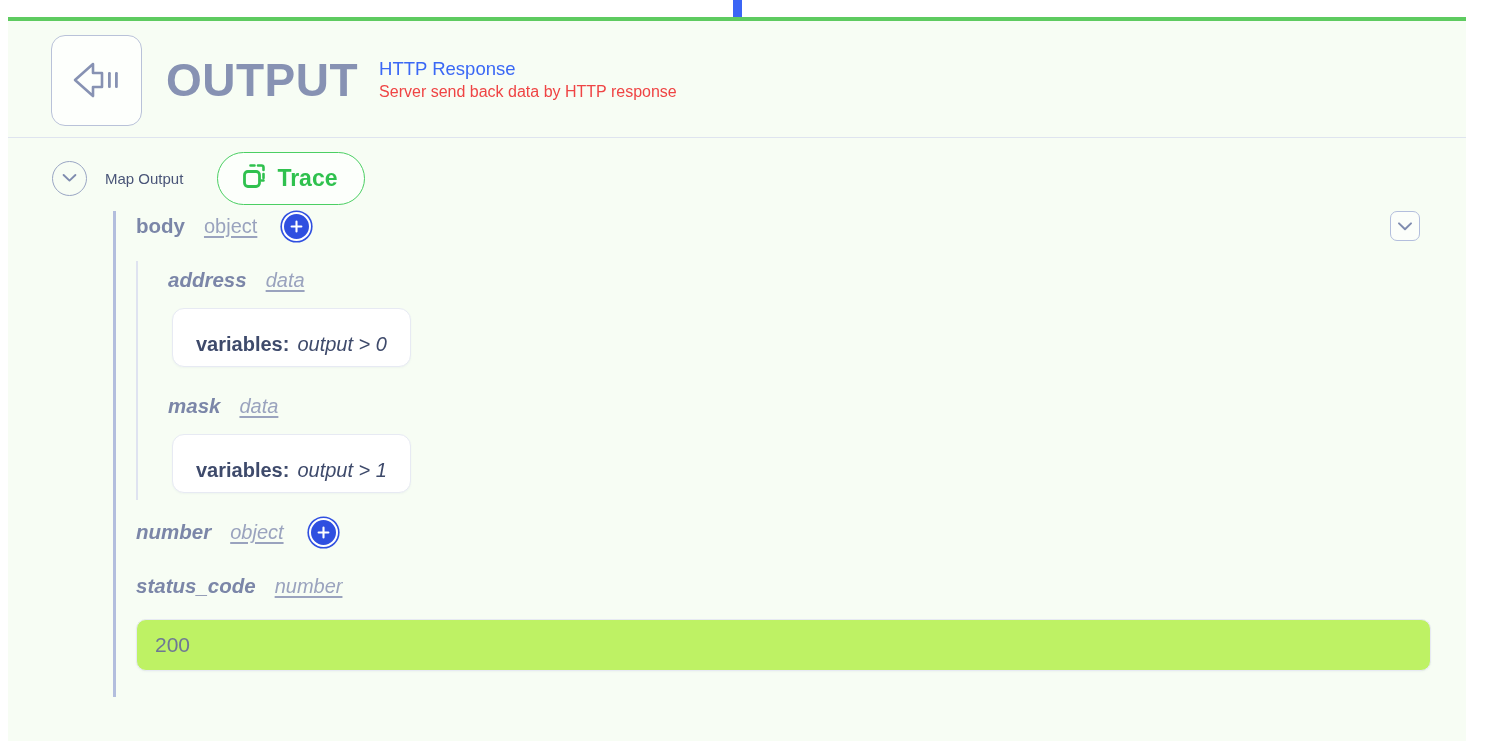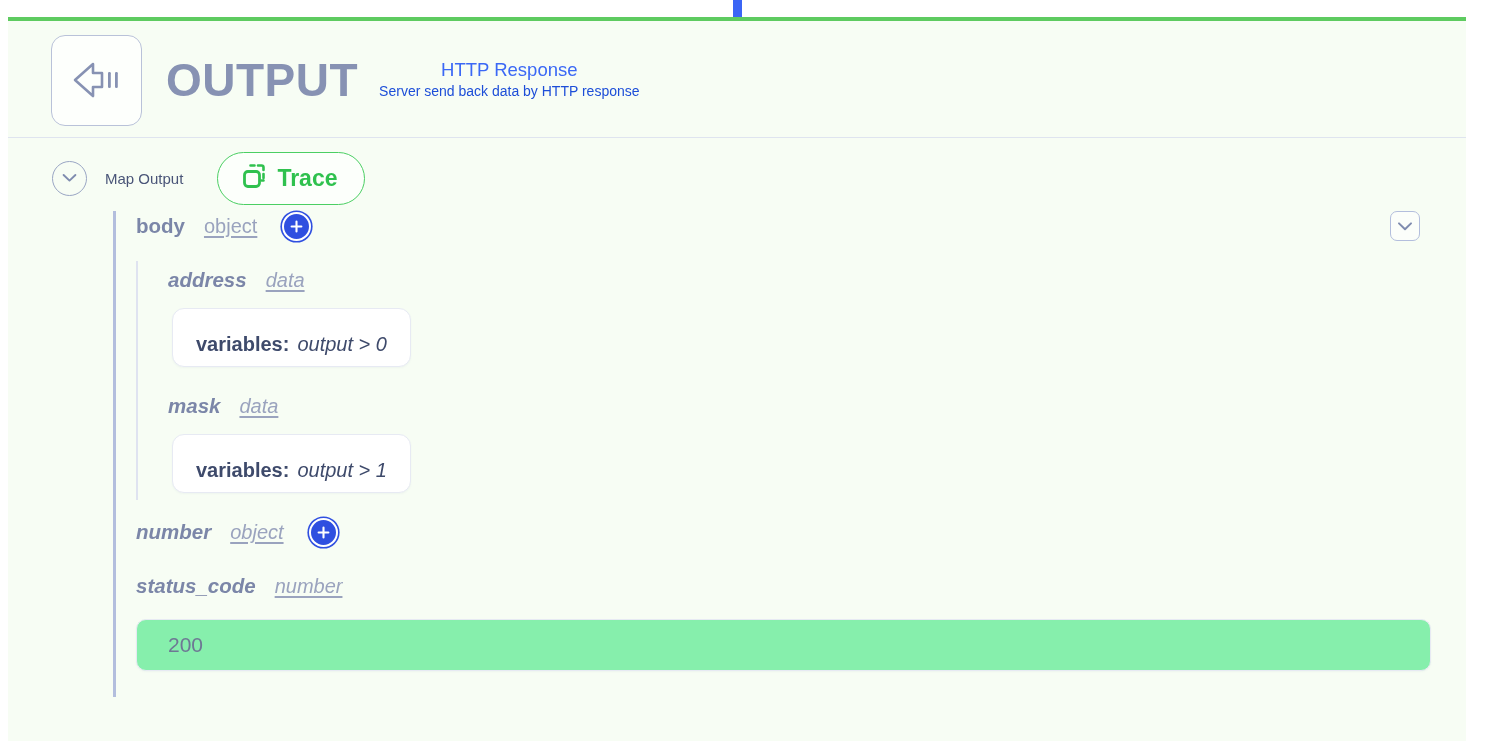--- a/index.html
+++ b/index.html
@@ -72,31 +72,30 @@
     margin-left: 24px;
     line-height: 1;
     white-space: nowrap;
   }
   .node-meta {
     margin-left: 21px;
     display: flex;
     flex-direction: column;
     justify-content: center;
     gap: 4px;
-    align-items: center;
   }
   .node-meta-type {
     font-size: 18.5px;
     color: #3b68f5;
     line-height: 1.1;
     white-space: nowrap;
   }
   .node-meta-desc {
-    font-size: 14px;
-    color: #1d4ed8;
+    font-size: 16px;
+    color: #ef4444;
     line-height: 1.1;
     white-space: nowrap;
   }
 
   
   .toolbar-row {
     display: flex;
     align-items: center;
     padding: 20px 0 0 44px;
     height: 60px;
@@ -235,25 +234,25 @@
     margin-left: 8px;
     white-space: nowrap;
   }
 
   .text-input {
     margin-top: 18px;
     width: 1295px;
     height: 52px;
     border: 1.4px solid #e7eaf3;
     border-radius: 10px;
-    background: #86efac;
+    background: #bef264;
     font-family: "Liberation Sans", sans-serif;
     font-size: 21px;
     color: #6e7894;
-    padding: 0 31px;
+    padding: 0 18px;
     box-sizing: border-box;
     outline: none;
     box-shadow: 0 1px 2px rgba(80,90,130,0.05);
   }
 
   .collapse-square {
     position: absolute;
     right: 46px;
     top: 0;
     width: 30px;

